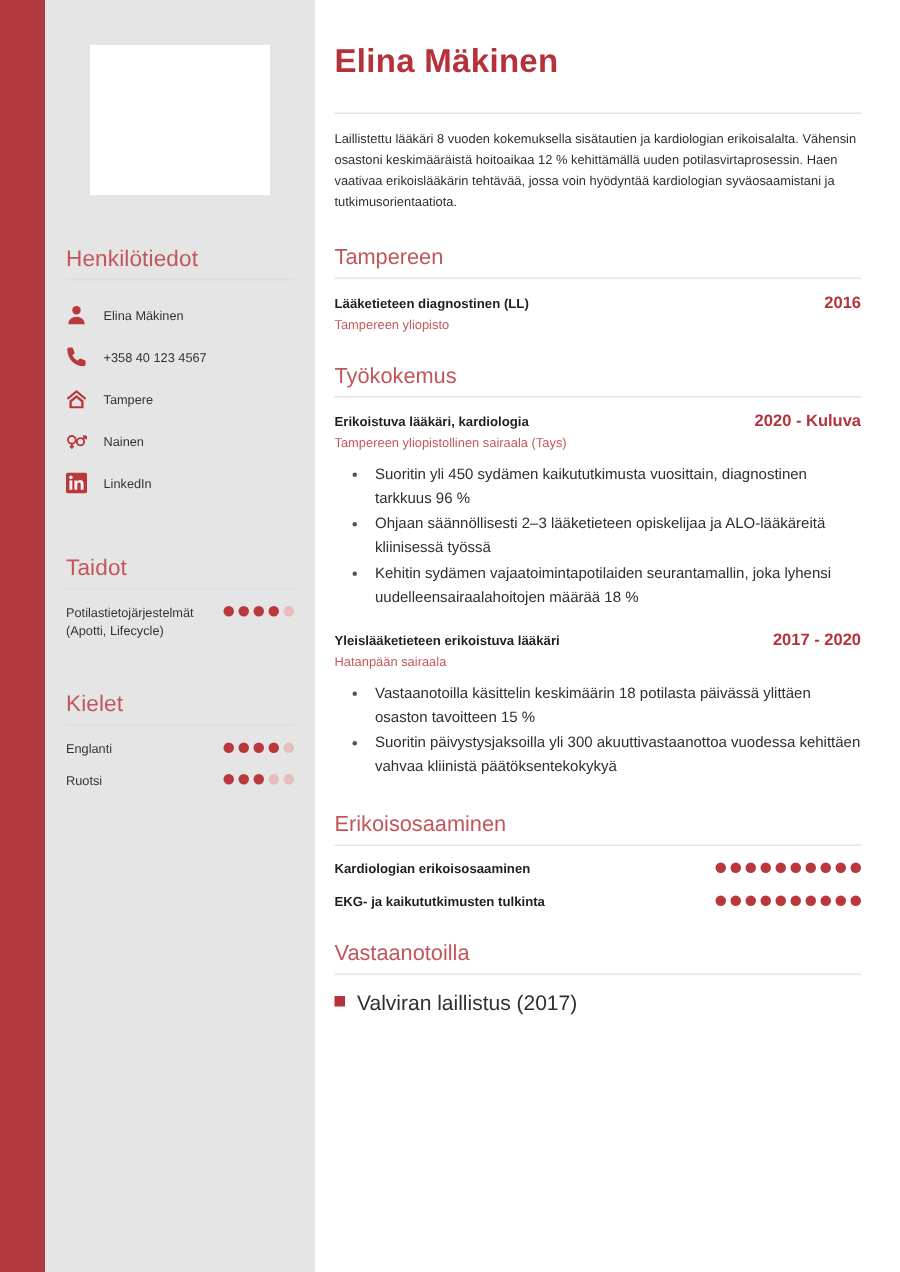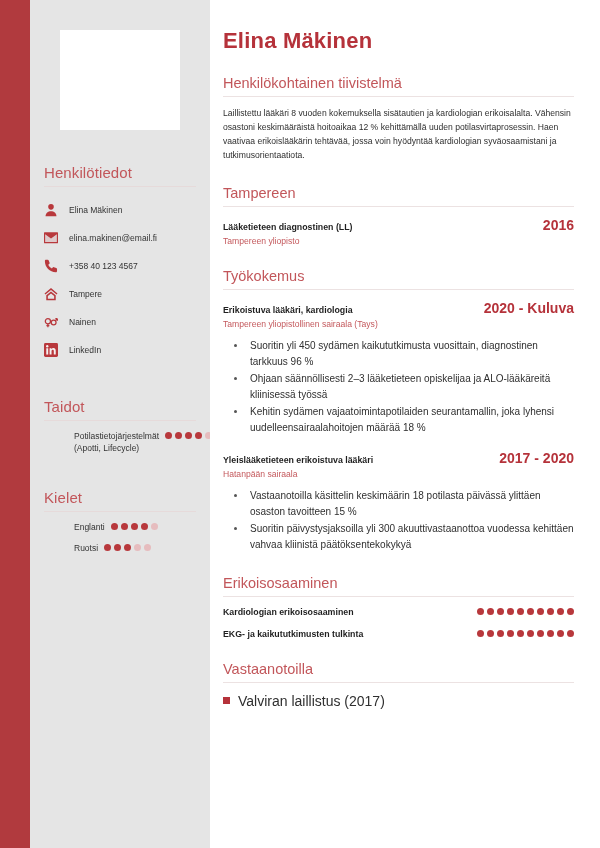--- a/index.html
+++ b/index.html
@@ -77,23 +77,23 @@
     align-items: center;
     justify-content: center;
     color: #b8383c;
   }
   .contact-icon svg { display: block; }
 
   
   .rate-row {
     display: flex;
     align-items: flex-start;
+    justify-content: space-between;
     gap: 6px;
     margin-bottom: 9px;
-    margin-left: 30px;
   }
   .rate-label {
     font-size: 8.5px;
     color: #333333;
     line-height: 1.45;
     max-width: 110px;
   }
   .dots {
     display: flex;
     gap: 3px;
@@ -151,21 +151,21 @@
     align-items: baseline;
     justify-content: space-between;
     gap: 10px;
   }
   .entry-title {
     font-size: 8.8px;
     font-weight: bold;
     color: #1f1f1f;
   }
   .entry-date {
-    font-size: 14px;
+    font-size: 11px;
     font-weight: bold;
     color: #b5323a;
     white-space: nowrap;
   }
   .entry-org {
     font-size: 8.6px;
     color: #c4595d;
     margin-top: 3px;
   }
 
@@ -235,29 +235,20 @@
       <li class="contact-item">
         <span class="contact-icon">
           <svg width="14" height="14" viewBox="0 0 16 16" fill="currentColor">
               <circle cx="8" cy="4.4" r="3.2"></circle>
               <path d="M1.8 15c0-3.4 2.8-5.6 6.2-5.6S14.2 11.6 14.2 15z"></path>
             </svg>
         </span>
         <span>Elina Mäkinen</span>
       </li>
 
-      <li class="contact-item">
-        <span class="contact-icon">
-          <svg width="14" height="12" viewBox="0 0 16 13" fill="currentColor">
-              <path d="M0 1.2h16v10.6H0z" opacity=".15"></path>
-              <path d="M0.6 0h14.8c.35 0 .6.3.6.65v11.2c0 .35-.25.65-.6.65H.6c-.35 0-.6-.3-.6-.65V.65C0 .3.25 0 .6 0zm7.4 7.2L1.3 2.1v8.9h13.4V2.1z"></path>
-            </svg>
-        </span>
-        <span>elina.makinen@email.fi</span>
-      </li>
 
       <li class="contact-item">
         <span class="contact-icon">
           <svg width="14" height="14" viewBox="0 0 16 16" fill="currentColor">
               <path d="M4.2.8c.6 0 1 .3 1.2.9l1 2.6c.2.6 0 1.1-.5 1.5l-1 .8c.9 1.9 2.3 3.3 4.2 4.2l.8-1c.4-.5.9-.7 1.5-.5l2.6 1c.6.2.9.6.9 1.2v2.1c0 .8-.6 1.4-1.4 1.4C6.6 15 1 9.4 1 2.2 1 1.4 1.6.8 2.4.8z"></path>
             </svg>
         </span>
         <span>+358 40 123 4567</span>
       </li>
 
@@ -334,21 +325,20 @@
           <span class="dot empty"></span>
         </div>
     </div>
 
   </aside>
 
   <main class="main">
 
     <h1 class="name">Elina Mäkinen</h1>
 
-    <h2 class="sec-heading first">Henkilökohtainen tiivistelmä</h2>
     <div class="sec-rule"></div>
     <p class="summary">Laillistettu lääkäri 8 vuoden kokemuksella sisätautien ja kardiologian erikoisalalta. Vähensin osastoni keskimääräistä hoitoaikaa 12 % kehittämällä uuden potilasvirtaprosessin. Haen vaativaa erikoislääkärin tehtävää, jossa voin hyödyntää kardiologian syväosaamistani ja tutkimusorientaatiota.</p>
 
     <h2 class="sec-heading">Tampereen</h2>
     <div class="sec-rule"></div>
     <div class="entry">
       <div class="entry-top">
         <span class="entry-title">Lääketieteen diagnostinen (LL)</span>
         <span class="entry-date">2016</span>
       </div>

